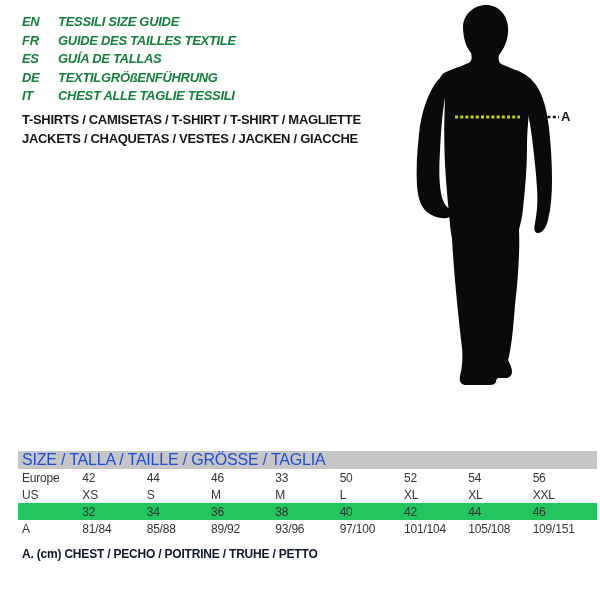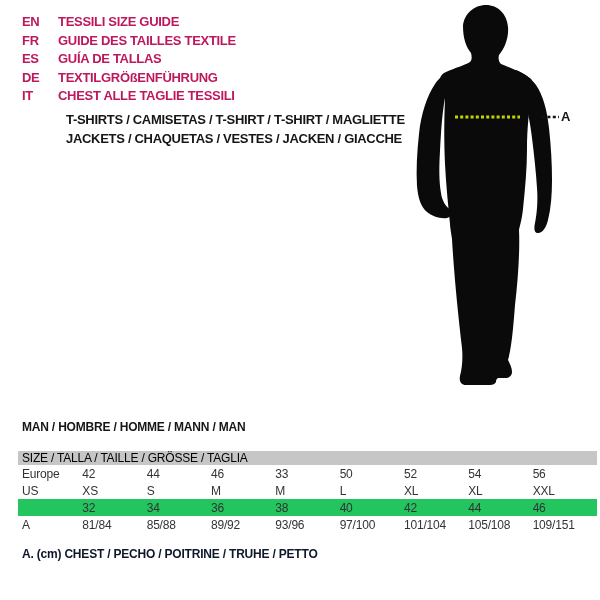--- a/index.html
+++ b/index.html
@@ -8,40 +8,40 @@
     width: 600px;
     height: 600px;
     background: #ffffff;
     font-family: "Liberation Sans", "DejaVu Sans", sans-serif;
     color: #111;
     overflow: hidden;
   }
 
   
   .lang-block { position: absolute; left: 22px; top: 13px; }
-  .lang-row { display: flex; line-height: 18.6px; font-size: 13px; font-weight: bold; letter-spacing: -0.3px; color: #be185d; }
+  .lang-row { display: flex; line-height: 18.6px; font-size: 13px; font-weight: bold; letter-spacing: -0.3px; color: #15803d; font-style: italic; }
   .lang-code { width: 36px; flex: 0 0 36px; }
 
   
-  .cat-block { position: absolute; left: 22px; top: 110px; margin-left: 44px; }
+  .cat-block { position: absolute; left: 22px; top: 110px; }
   .cat-line { font-size: 13px; font-weight: bold; line-height: 19px; letter-spacing: -0.3px; color: #161616; white-space: nowrap; }
 
   
   .figure-wrap { position: absolute; left: 400px; top: 2px; width: 200px; height: 388px; }
   .measure-label { position: absolute; left: 561px; top: 109px; font-size: 13px; font-weight: bold; color: #161616; }
 
   
   .section-title { position: absolute; left: 22px; top: 420px; font-size: 12px; font-weight: bold; letter-spacing: -0.2px; color: #161616; white-space: nowrap; }
 
   
   .size-table-wrap { position: absolute; left: 18px; top: 451px; width: 579px; }
   table.size-table { width: 100%; border-collapse: collapse; table-layout: fixed; font-size: 12px; color: #333; letter-spacing: -0.2px; }
   table.size-table th {
-    background: #c6c6c6; color: #000000; font-weight: normal;
-    text-align: left; padding: 0 0 0 4px; height: 14px; font-size: 12px; letter-spacing: -0.2px;
+    background: #c6c6c6; color: #1d4ed8; font-weight: normal;
+    text-align: left; padding: 0 0 0 4px; height: 14px; font-size: 16px; letter-spacing: -0.2px;
   }
   table.size-table td { height: 17px; text-align: left; padding: 0; font-weight: normal; }
   table.size-table td.lbl { text-align: left; padding-left: 4px; width: 65px; color: #333; }
   table.size-table tr.shade td { background: #22c55e; }
 
   
   .footnote { position: absolute; left: 22px; top: 547px; font-size: 12px; font-weight: bold; letter-spacing: -0.2px; color: #0f172a; white-space: nowrap; }
 </style>
 </head>
 <body>
@@ -133,21 +133,20 @@
            C 130 120 127 104 123 92
            C 121 84 118 74 114 70 Z"></path>
 
       <line x1="55" y1="115" x2="120" y2="115" stroke-width="3" stroke-dasharray="3 2.2" stroke="#c3d400"></line>
 
       <line x1="142" y1="115" x2="159" y2="115" stroke="#111" stroke-width="2.4" stroke-dasharray="3 2.4"></line>
     </svg>
   </div>
   <span class="measure-label">A</span>
 
-  <div class="section-title">MAN / HOMBRE / HOMME / MANN / MAN</div>
 
   <div class="size-table-wrap">
     <table class="size-table">
       <thead>
         <tr>
           <th colspan="9">SIZE / TALLA / TAILLE / GRÖSSE / TAGLIA</th>
         </tr>
       </thead>
       <tbody>
         <tr>

